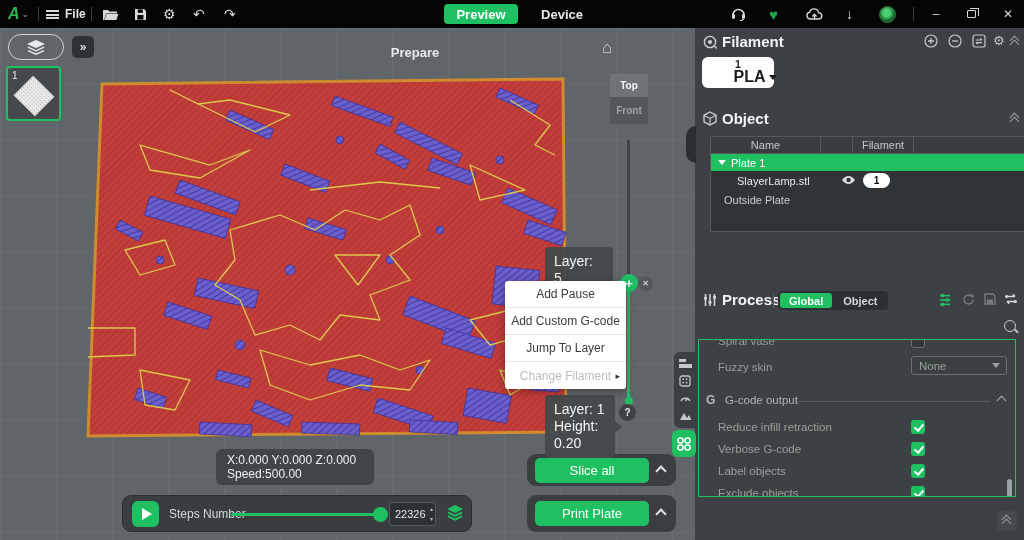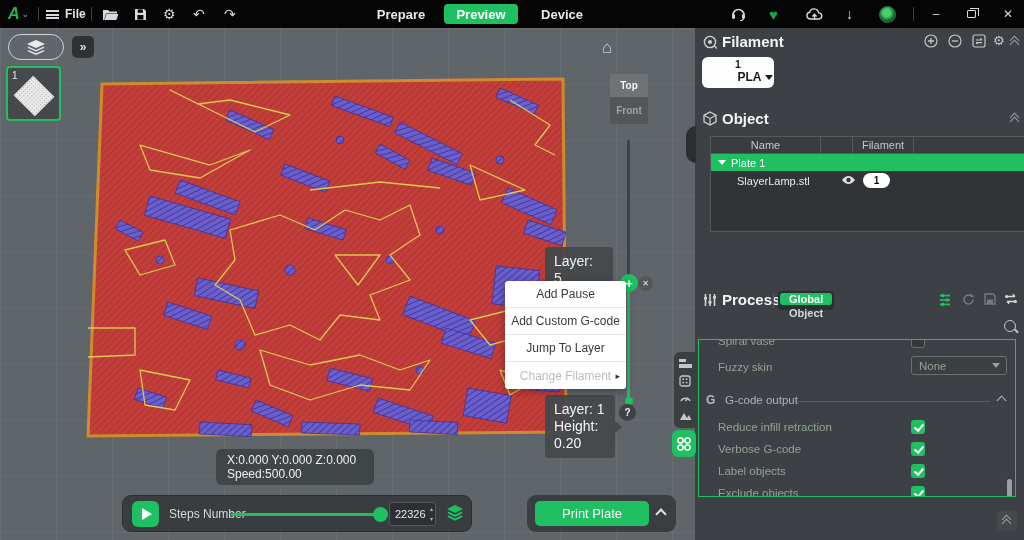--- a/index.html
+++ b/index.html
@@ -82,21 +82,21 @@
   .mini-active { position:absolute; left:672px; top:402px; width:24px; height:27px; background:#1fc061; border-radius:6px; display:flex; align-items:center; justify-content:center; z-index:14; }
   .panel-handle { position:absolute; left:686px; top:98px; width:10px; height:37px; background:#2a2e31; border-radius:10px 0 0 10px; z-index:14; }
 
   
   #rightpanel { position:absolute; left:695px; top:28px; width:329px; height:512px; background:#3d4145; }
   .sec-title { font-size:15px; font-weight:700; color:#f2f4f5; }
   .hdr-ic { color:#cfd3d5; margin-right:5px; display:inline-flex; }
   .rp-ic { position:absolute; color:#c3c7c9; font-size:13px; }
   .fil-card { position:absolute; left:7px; top:29px; width:72px; height:31px; background:#fdfdfd; border-radius:6px; color:#1c1c1c; text-align:center; }
   .fil-card .n { font-size:10.5px; font-weight:700; line-height:14px; }
-  .fil-card .t { font-size:12px; font-weight:700; line-height:12px; display:flex; align-items:center; justify-content:center; gap:3px;padding-left:34px; }
+  .fil-card .t { font-size:16px; font-weight:700; line-height:12px; display:flex; align-items:center; justify-content:center; gap:3px;padding-left:34px; }
   .tri-dn { width:0; height:0; border-left:4px solid transparent; border-right:4px solid transparent; border-top:5px solid #1c1c1c; }
   .collapse-chev { position:absolute; width:8px; height:8px; }
   .collapse-chev::before, .collapse-chev::after { content:""; position:absolute; left:0; width:6px; height:6px; border-left:1.5px solid #9aa0a3; border-top:1.5px solid #9aa0a3; transform:rotate(45deg); }
   .collapse-chev::before { top:0; } .collapse-chev::after { top:4px; }
 
   .obj-table { position:absolute; left:15px; top:108px; width:315px; height:96px; background:#303437; border:1px solid #55595c; }
   .obj-head { height:17px; display:flex; font-size:11px; color:#c3c7c9; background:#393d40; border-bottom:1px solid #55595c; }
   .obj-head div { display:flex; align-items:center; justify-content:center; border-right:1px solid #55595c; }
   .row-plate { height:17px; background:#1fc061; color:#fff; font-size:11px; display:flex; align-items:center; padding-left:7px; gap:5px; }
   .caret-dn-w { width:0; height:0; border-left:4px solid transparent; border-right:4px solid transparent; border-top:5px solid #fff; }
@@ -168,21 +168,21 @@
     <div class="tb" style="left:163px;">
       <span class="tb-ic">⚙</span>
     </div>
     <div class="tb" style="left:193px;">
       <span class="tb-ic">↶</span>
     </div>
     <div class="tb" style="left:224px;">
       <span class="tb-ic">↷</span>
     </div>
 
-    <div class="tab" style="left:370px; width:62px;">Prepare</div>
+    <div class="tab" style="left:384px; width:62px;margin-top:38px;">Prepare</div>
     <div class="tab active" style="left:444px; width:74px;text-align:center;">Preview</div>
     <div class="tab" style="left:532px; width:60px;">Device</div>
 
     <div class="tb" style="left:731px;">
       <span>
         <svg width="15" height="14" viewBox="0 0 15 14">
             <path d="M2 8 a5.5 5.5 0 0 1 11 0" fill="none" stroke="#d7dadc" stroke-width="1.6"></path>
             <rect x="1" y="7" width="3" height="5" rx="1.4" fill="#d7dadc"></rect>
             <rect x="11" y="7" width="3" height="5" rx="1.4" fill="#d7dadc"></rect>
             <path d="M12.5 12 q-1 1.6 -3.4 1.6" fill="none" stroke="#d7dadc" stroke-width="1.3"></path>
@@ -363,20 +363,24 @@
       </div>
       <div class="steps-layers-icon">
         <svg width="20" height="18" viewBox="0 0 20 18">
             <path d="M10 1 L18 5 L10 9 L2 5 Z" fill="#1fc061"></path>
             <path d="M3 8.4 L10 11.8 L17 8.4" fill="none" stroke="#1fc061" stroke-width="2"></path>
             <path d="M3 12.2 L10 15.6 L17 12.2" fill="none" stroke="#1fc061" stroke-width="2"></path>
           </svg>
       </div>
     </div>
 
+    <div class="act-wrap" style="top:426px; height:32px;">
+      <div class="act-btn">Slice all</div>
+      <div class="chev-up"></div>
+    </div>
     <div class="act-wrap" style="top:467px; height:37px;">
       <div class="act-btn" style="top:6px;">Print Plate</div>
       <div class="chev-up" style="top:15px;"></div>
     </div>
 
     <div class="mini-bar">
       <span>
         <svg width="13" height="10" viewBox="0 0 13 10">
             <rect x="0" y="0" width="7" height="3" fill="#c3c7c9"></rect>
             <rect x="0" y="5" width="13" height="4" fill="#c3c7c9"></rect>
@@ -488,20 +492,23 @@
       </div>
       <div class="row-obj">
         <span style="margin-left:26px;">SlayerLamp.stl</span>
         <span style="position:absolute; left:130px; top:4px;">
           <svg width="15" height="10" viewBox="0 0 15 10">
               <path d="M1 5 Q7.5 -3 14 5 Q7.5 13 1 5 Z" fill="#dfe2e4"></path>
               <circle cx="7.5" cy="5" r="2.2" fill="#303437"></circle>
             </svg>
         </span>
         <span class="badge-1">1</span>
+      </div>
+      <div class="row-obj">
+        <span style="margin-left:13px; color:#c9cdcf;">Outside Plate</span>
       </div>
     </div>
 
     <div class="abs" style="left:8px; top:263px; display:flex; align-items:center;">
       <span class="hdr-ic">
         <svg width="14" height="14" viewBox="0 0 14 14">
             <g stroke="#cfd3d5" stroke-width="1.6">
               <line x1="2.5" y1="1" x2="2.5" y2="13"></line>
               <line x1="7" y1="1" x2="7" y2="13"></line>
               <line x1="11.5" y1="1" x2="11.5" y2="13"></line>
@@ -509,21 +516,21 @@
             <g stroke="#cfd3d5" stroke-width="3">
               <line x1="2.5" y1="4" x2="2.5" y2="6.6"></line>
               <line x1="7" y1="8" x2="7" y2="10.6"></line>
               <line x1="11.5" y1="3" x2="11.5" y2="5.6"></line>
             </g>
           </svg>
       </span>
       <span class="sec-title">Process</span>
     </div>
     <div class="abs" style="left:78px; top:266px; width:1px; height:14px; background:#5a5f62;"></div>
-    <div class="toggle-wrap" style="top:263px;flex-direction:column;">
+    <div class="toggle-wrap" style="top:263px;">
       <span class="tg on">Global</span>
       <span class="tg">Object</span>
     </div>
     <span class="rp-ic" style="left:243px; top:265px;">
       <svg width="14" height="14" viewBox="0 0 14 14">
           <g stroke="#1fc061" stroke-width="1.7">
             <line x1="2" y1="2.6" x2="12" y2="2.6"></line>
             <line x1="2" y1="7" x2="12" y2="7"></line>
             <line x1="2" y1="11.4" x2="12" y2="11.4"></line>
           </g>

